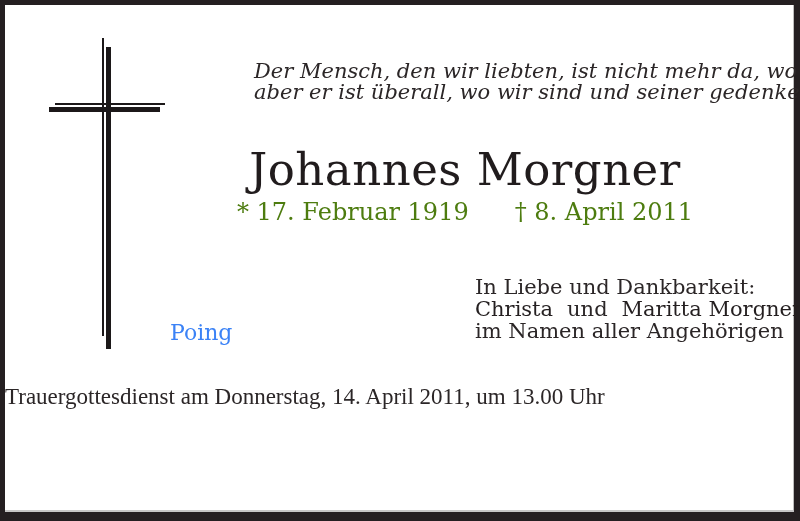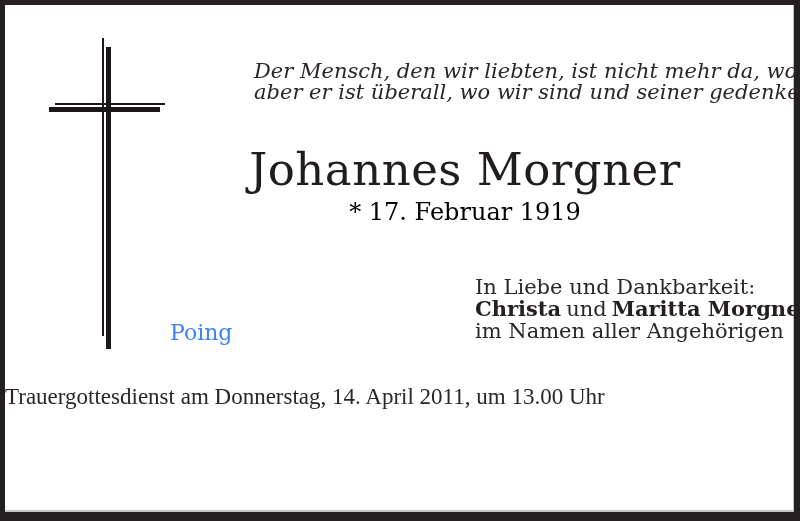--- a/index.html
+++ b/index.html
@@ -53,34 +53,34 @@
     letter-spacing: 0.5px;
     white-space: nowrap;
     text-align: center;
   }
   .dates {
     position: absolute;
     left: 0; top: 193px; width: 100%;
     display: flex; justify-content: center;
     gap: 46px;
     font-size: 24px;
-    color: #000000;
+    color: #4d7c0f;
     white-space: nowrap;
   }
   
   .family {
     position: absolute;
     left: 470px; top: 271px;
     font-size: 21px;
     line-height: 22px;
     color: #2b2627;
     white-space: nowrap;
   }
-  .family b { font-weight: bold; color: #241f20; }
-  .family .conj { margin: 0 5px; }
+  .family b { font-weight: normal; color: #241f20; }
+  .family .conj { margin: 0 14px; }
   .place {
     position: absolute;
     left: 165px; top: 315px;
     font-size: 22px;
     color: #3b82f6;
   }
   
   .service {
     position: absolute;
     left: 0; top: 381px; width: 100%;
@@ -107,20 +107,21 @@
 
     <div class="quote">
       <div>Der Mensch, den wir liebten, ist nicht mehr da, wo er war,</div>
       <div>aber er ist überall, wo wir sind und seiner gedenken.</div>
     </div>
 
     <div class="center-col">
       <div class="name">Johannes Morgner</div>
       <div class="dates">
         <span>* 17. Februar 1919</span>
+        <span>† 8. April 2011</span>
       </div>
     </div>
 
     <div class="family">
       <div>In Liebe und Dankbarkeit:</div>
       <div><b>Christa</b><span class="conj">und</span><b>Maritta Morgner</b></div>
       <div>im Namen aller Angehörigen</div>
     </div>
 
     <div class="place">Poing</div>

